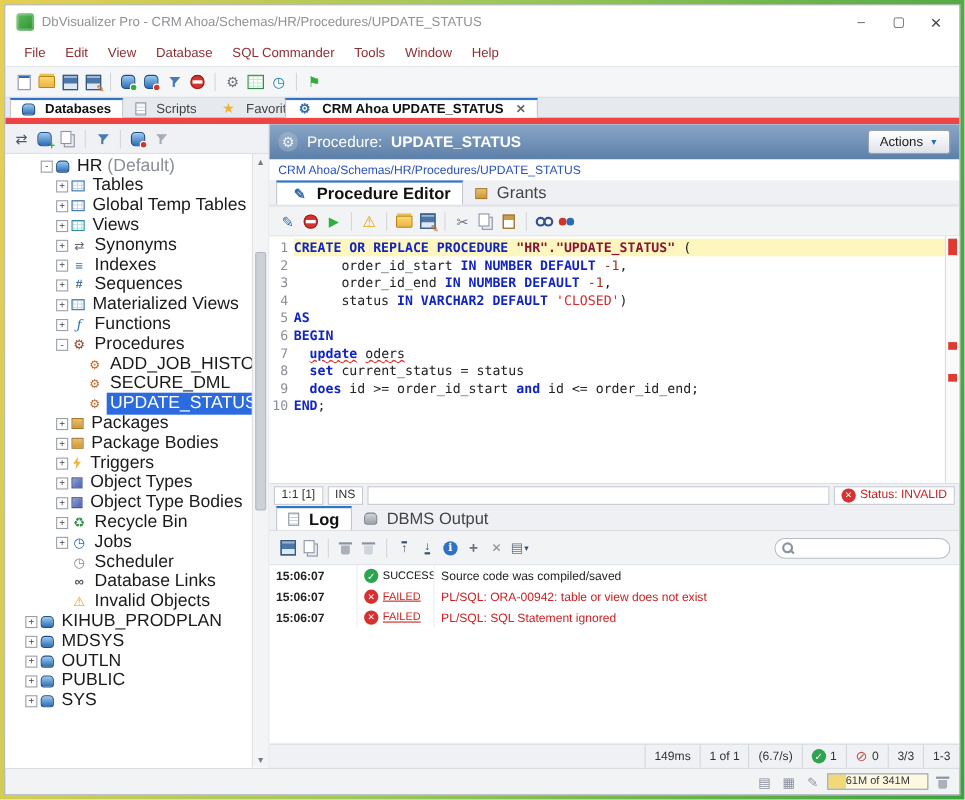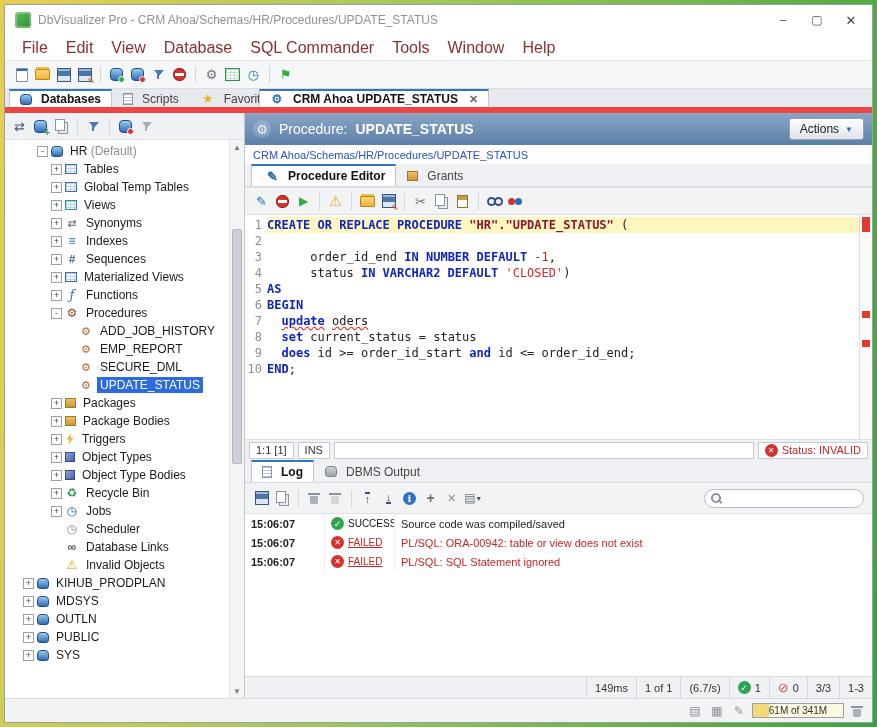--- a/index.html
+++ b/index.html
@@ -12,21 +12,21 @@
 
 .titlebar { height:30px; display:flex; align-items:center; padding:0 4px 0 10px; background:#fff; gap:7px; }
 .logo { width:16px; height:16px; border-radius:3px; background:linear-gradient(135deg,#5cbf5c,#2e8f2e); box-shadow:inset 0 0 0 2px rgba(255,255,255,.25); }
 .title { color:#8f9296; font-size:12px; white-space:nowrap; overflow:hidden; }
 .wctrl { margin-left:auto; display:flex; }
 .wbtn { width:34px; height:26px; display:flex; align-items:center; justify-content:center; color:#555; font-size:12px; cursor:default; }
 .wbtn.close { font-size:13px; color:#444; }
 
 
 .menubar { height:25px; display:flex; align-items:center; padding-left:8px; background:#fff; }
-.menu-item { padding:4px 9px; color:#8c2f33; font-size:16px; }
+.menu-item { padding:4px 9px; color:#8c2f33; font-size:12px; }
 
 
 .toolbar { height:29px; display:flex; align-items:center; padding-left:6px; background:#f5f6f8; border-top:1px solid #e2e5e9; border-bottom:1px solid #d9dce1; }
 .tbi { width:19px; height:19px; margin:0 1px; display:inline-flex; align-items:center; justify-content:center; position:relative; border-radius:2px; }
 .tbsep { width:1px; height:17px; background:#d4d7dc; margin:0 5px; display:inline-block; }
 
 
 .i-connections::before { content:""; width:10px; height:12px; background:#fff; border:1px solid #8a93a2; box-shadow:inset 0 2px 0 #2d6cb4; }
 .i-folder-open::before { content:""; width:13px; height:9px; background:linear-gradient(180deg,#fbd978,#eeb33e); border:1px solid #b8860b; border-radius:1px; box-shadow:0 -3px 0 -1px #eec04e; }
 .i-save::before,.i-export::before,.i-save-as::before { content:""; width:12px; height:12px; background:#4b76a8; border:1px solid #35587f; box-shadow:inset 0 -5px 0 #dfe8f2, inset 0 2px 0 #9fb7d2; }
@@ -78,21 +78,21 @@
 
 .content { flex:1; display:flex; min-height:0; }
 .left-panel { width:240px; display:flex; flex-direction:column; border-right:1px solid #c2c6cd; background:#fff; min-height:0; }
 .tree-toolbar { height:27px; display:flex; align-items:center; padding-left:4px; background:#f0f1f4; border-bottom:1px solid #dcdfe4; }
 .treewrap { flex:1; position:relative; overflow:hidden; background:#fff; }
 .tree { position:absolute; inset:0 15px 0 0; overflow:hidden; padding-top:2px; }
 .trow { height:18px; display:flex; align-items:center; white-space:nowrap; }
 .toggle { width:11px; height:11px; border:1px solid #9aa0a8; background:#fff; font-size:9px; line-height:9px; text-align:center; color:#444; margin-right:3px; flex:none; }
 .toggle.hidden { visibility:hidden; }
 .ticon { width:14px; height:13px; margin-right:4px; display:inline-flex; align-items:center; justify-content:center; flex:none; position:relative; }
-.tlabel { padding:1px 3px; font-size:12px; color:#1a1a1a; }
+.tlabel { padding:1px 3px; font-size:16px; color:#1a1a1a; }
 .tlabel.sel { background:#2b6bdf; color:#fff; }
 .tsuffix { color:#8a8f96; }
 
 
 .t-db { width:12px; height:11px; background:linear-gradient(180deg,#9ccaf0,#2e6db4); border:1px solid #1d4e86; border-radius:4px 4px 3px 3px; }
 .t-table { width:12px; height:10px; border:1px solid #3a6ea5; background-color:#fff; background-image:linear-gradient(#bcd3ec 1px,transparent 1px),linear-gradient(90deg,#bcd3ec 1px,transparent 1px); background-size:4px 3px; }
 .t-view { width:12px; height:10px; border:1px solid #2e8fa0; background-color:#fff; background-image:linear-gradient(#a8d8de 1px,transparent 1px),linear-gradient(90deg,#a8d8de 1px,transparent 1px); background-size:4px 3px; }
 .t-synonym::before { content:"⇄"; color:#667; font-size:11px; }
 .t-index::before { content:"≡"; color:#3a6ea5; font-weight:bold; font-size:12px; }
 .t-sequence::before { content:"#"; color:#3a6ea5; font-weight:bold; font-size:11px; }
@@ -121,21 +121,21 @@
 .main-panel { flex:1; display:flex; flex-direction:column; min-width:0; min-height:0; background:#fff; }
 .obj-header { height:32px; display:flex; align-items:center; gap:8px; padding:0 8px; background:linear-gradient(180deg,#8aa6c6,#5c7fa8); }
 .hicon { width:18px; height:18px; border-radius:50%; background:rgba(255,255,255,.18); display:flex; align-items:center; justify-content:center; }
 .hicon::before { content:"⚙"; color:#eef3f9; font-size:13px; }
 .htype { color:#fff; font-size:14px; }
 .hname { color:#fff; font-size:14px; font-weight:bold; }
 .actions-btn { margin-left:auto; height:22px; display:flex; align-items:center; gap:6px; padding:0 10px; font-size:12px; color:#222; background:linear-gradient(180deg,#fefefe,#dfe4ea); border:1px solid #97a2b1; border-radius:3px; font-family:inherit; }
 .actions-btn::after { content:"▼"; font-size:8px; color:#2d6cb4; }
 .breadcrumb { height:19px; display:flex; align-items:center; padding:0 8px; font-size:11px; color:#2a52be; background:#fff; }
 .subtabs { height:23px; display:flex; padding-left:6px; background:#eef0f4; border-bottom:1px solid #d5d8de; }
-.subtabs .tab { font-size:12px; }
+.subtabs .tab { font-size:15px; }
 .subtabs .tab.active { border-top-width:2px; }
 .etoolbar { height:28px; background:#f2f3f5; border-bottom:1px solid #dcdfe4; }
 
 
 .editor { height:224px; display:flex; position:relative; background:#fff; font-family:"DejaVu Sans Mono",monospace; font-size:12px; }
 .codecol { flex:1; overflow:hidden; padding-top:2px; }
 .cline { display:flex; height:16px; line-height:16px; white-space:pre; }
 .cline.cur { background:#fdf6bf; }
 .lno { width:22px; text-align:right; padding-right:5px; color:#8a8f96; background:#fff; flex:none; }
 .tk-kw { color:#1024c4; font-weight:bold; }
@@ -331,25 +331,20 @@
                 <span class="tlabel"><span>Procedures</span></span>
               </div>
               <div class="trow" style="padding-left: 60px;">
                 <span class="toggle hidden"></span>
                 <span class="ticon t-proc"></span>
                 <span class="tlabel"><span>ADD_JOB_HISTORY</span></span>
               </div>
               <div class="trow" style="padding-left: 60px;">
                 <span class="toggle hidden"></span>
                 <span class="ticon t-proc"></span>
-                <span class="tlabel"><span>EMP_REPORT</span></span>
-              </div>
-              <div class="trow" style="padding-left: 60px;">
-                <span class="toggle hidden"></span>
-                <span class="ticon t-proc"></span>
                 <span class="tlabel"><span>SECURE_DML</span></span>
               </div>
               <div class="trow" style="padding-left: 60px;">
                 <span class="toggle hidden"></span>
                 <span class="ticon t-proc"></span>
                 <span class="tlabel sel"><span>UPDATE_STATUS</span></span>
               </div>
               <div class="trow" style="padding-left: 46px;">
                 <span class="toggle">+</span>
                 <span class="ticon t-package"></span>
@@ -472,21 +467,21 @@
             <span class="tbi i-copy"></span>
             <span class="tbi i-paste"></span>
             <span class="tbsep"></span>
             <span class="tbi i-find"></span>
             <span class="tbi i-compare"></span>
           </div>
 
         <div class="editor">
           <div class="codecol">
               <div class="cline cur"><span class="lno">1</span><span class="ctext"><span class="tk-kw">CREATE OR REPLACE PROCEDURE</span><span> </span><span class="tk-qid">"HR"."UPDATE_STATUS"</span><span> (</span></span></div>
-              <div class="cline"><span class="lno">2</span></div>
+              <div class="cline"><span class="lno">2</span><span class="ctext"><span>      order_id_start </span><span class="tk-kw">IN NUMBER DEFAULT</span><span> </span><span class="tk-num">-1</span><span>,</span></span></div>
               <div class="cline"><span class="lno">3</span><span class="ctext"><span>      order_id_end </span><span class="tk-kw">IN NUMBER DEFAULT</span><span> </span><span class="tk-num">-1</span><span>,</span></span></div>
               <div class="cline"><span class="lno">4</span><span class="ctext"><span>      status </span><span class="tk-kw">IN VARCHAR2 DEFAULT</span><span> </span><span class="tk-str">'CLOSED'</span><span>)</span></span></div>
               <div class="cline"><span class="lno">5</span><span class="ctext"><span class="tk-kw">AS</span></span></div>
               <div class="cline"><span class="lno">6</span><span class="ctext"><span class="tk-kw">BEGIN</span></span></div>
               <div class="cline"><span class="lno">7</span><span class="ctext"><span>  </span><span class="tk-kw tk-err">update</span><span> </span><span class="tk-err">oders</span></span></div>
               <div class="cline"><span class="lno">8</span><span class="ctext"><span>  </span><span class="tk-kw">set</span><span> current_status = status</span></span></div>
               <div class="cline"><span class="lno">9</span><span class="ctext"><span>  </span><span class="tk-kw">does</span><span> id &gt;= order_id_start </span><span class="tk-kw">and</span><span> id &lt;= order_id_end;</span></span></div>
               <div class="cline"><span class="lno">10</span><span class="ctext"><span class="tk-kw">END</span><span>;</span></span></div>
             </div>
           <div class="errstrip">

